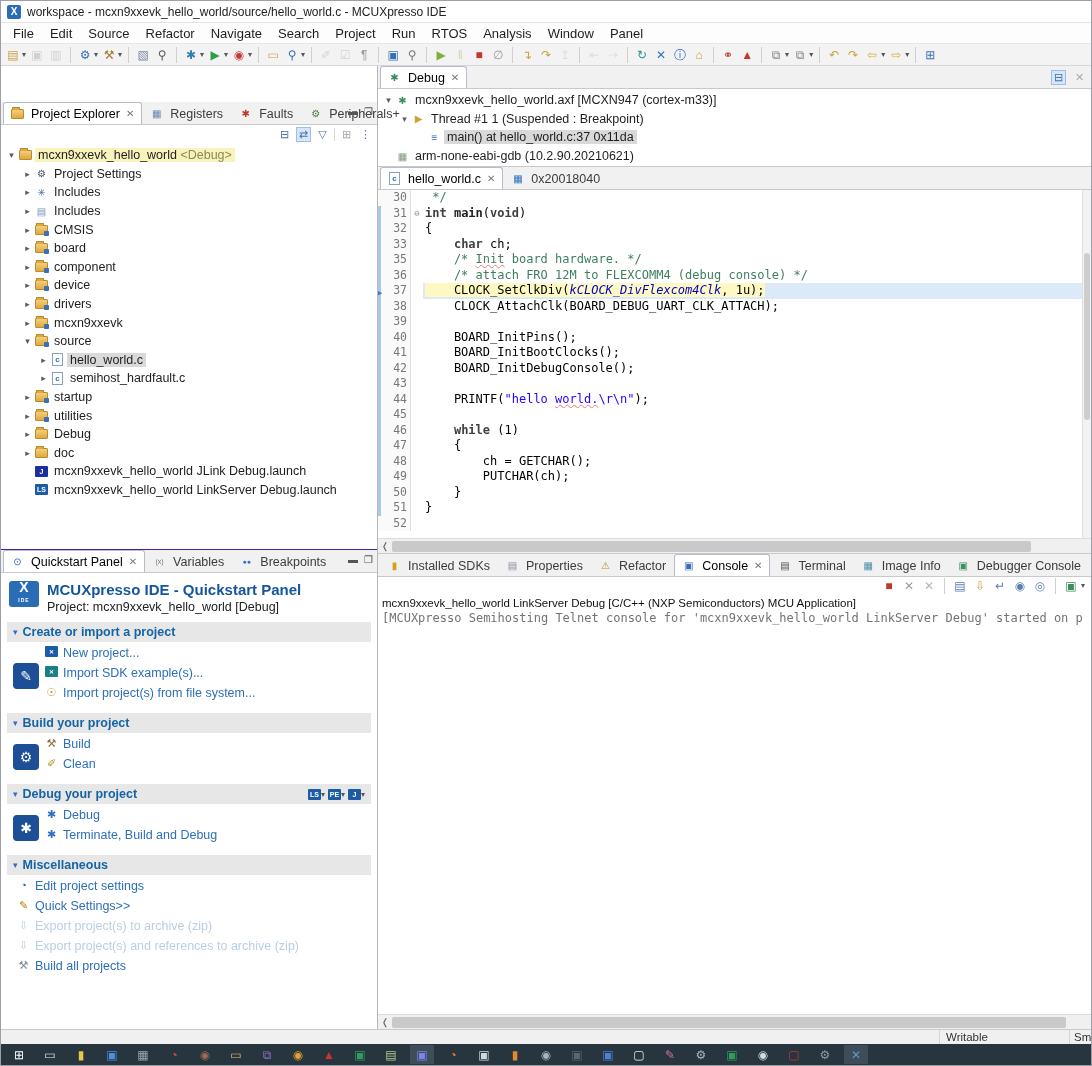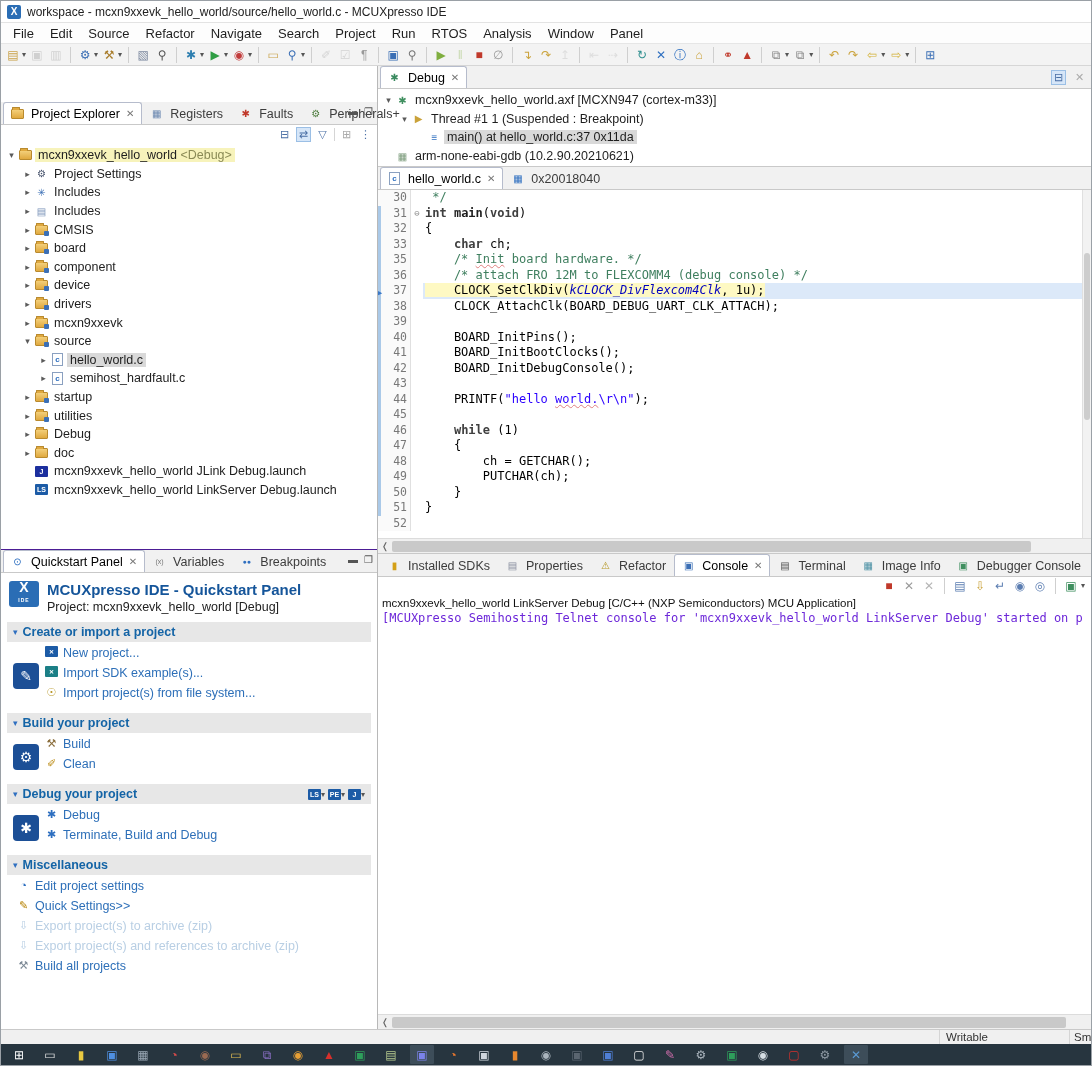--- a/index.html
+++ b/index.html
@@ -72,21 +72,21 @@
   .vscroll{width:9px;background:#f2f2f2;border-left:1px solid #e0e0e0;position:relative;flex:0 0 auto;}
   .vthumb{position:absolute;left:1px;right:1px;top:18%;height:48%;background:#cdcdcd;border-radius:3px;}
   .hscroll{height:15px;background:#f0f0f0;border-top:1px solid #dcdcdc;display:flex;align-items:center;flex:0 0 auto;}
   .harrow{width:14px;text-align:center;font-size:9px;color:#666;}
   .htrack{flex:1;height:11px;position:relative;margin-right:4px;}
   .hthumb{position:absolute;top:0;height:11px;background:#c9c9c9;border-radius:2px;}
   
   .ctoolbar{display:flex;justify-content:flex-end;align-items:center;gap:4px;height:17px;padding:0 6px;background:#fff;flex:0 0 auto;}
   .cbody{flex:1;overflow:hidden;padding:1px 4px;}
   .chead{font-size:11.5px;color:#111;padding:2px 0;}
-  .cout{font-family:"DejaVu Sans Mono",monospace;font-size:12px;color:#6d28d9;white-space:pre;}
+  .cout{font-family:"DejaVu Sans Mono",monospace;font-size:12px;color:#737373;white-space:pre;}
   
   .qsbody{flex:1;overflow:hidden;padding:6px 6px 0 6px;}
   .qshead{display:flex;gap:8px;align-items:flex-start;margin:2px 0 8px 2px;}
   .qslogo{width:30px;height:26px;background:#2a6db5;border-radius:3px;color:#fff;display:flex;flex-direction:column;align-items:center;justify-content:center;font-weight:bold;font-size:14px;line-height:13px;flex:0 0 auto;}
   .qslogo small{font-size:5px;letter-spacing:1px;}
   .qstitle{color:#15559a;font-weight:bold;font-size:15px;}
   .qssub{font-size:12.5px;color:#222;margin-top:2px;}
   .qsband{background:#e7e7e7;height:20px;display:flex;align-items:center;padding:0 6px;margin:7px 0 4px 0;}
   .qsband .tri{color:#2e6fc0;font-size:9px;margin-right:5px;}
   .qsband .btxt{color:#1464a6;font-weight:bold;font-size:12.5px;flex:1;}

